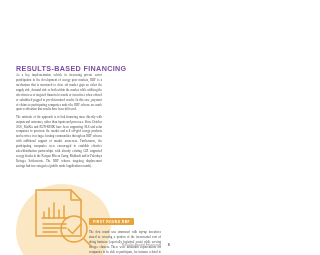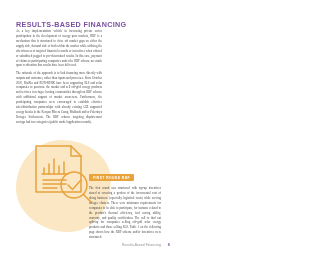--- a/index.html
+++ b/index.html
@@ -13,20 +13,21 @@
     position: relative;
     overflow: hidden;
     font-family: "Liberation Serif", serif;
     -webkit-font-smoothing: antialiased;
   }
 
   .page {
     position: absolute;
     inset: 0;
     background: #ffffff;
+    margin-top: 44px;
   }
 
   
   .section-title {
     position: absolute;
     left: 16px;
     top: 16px;
     width: 120px;
     font-family: "Liberation Sans", sans-serif;
     font-weight: bold;

